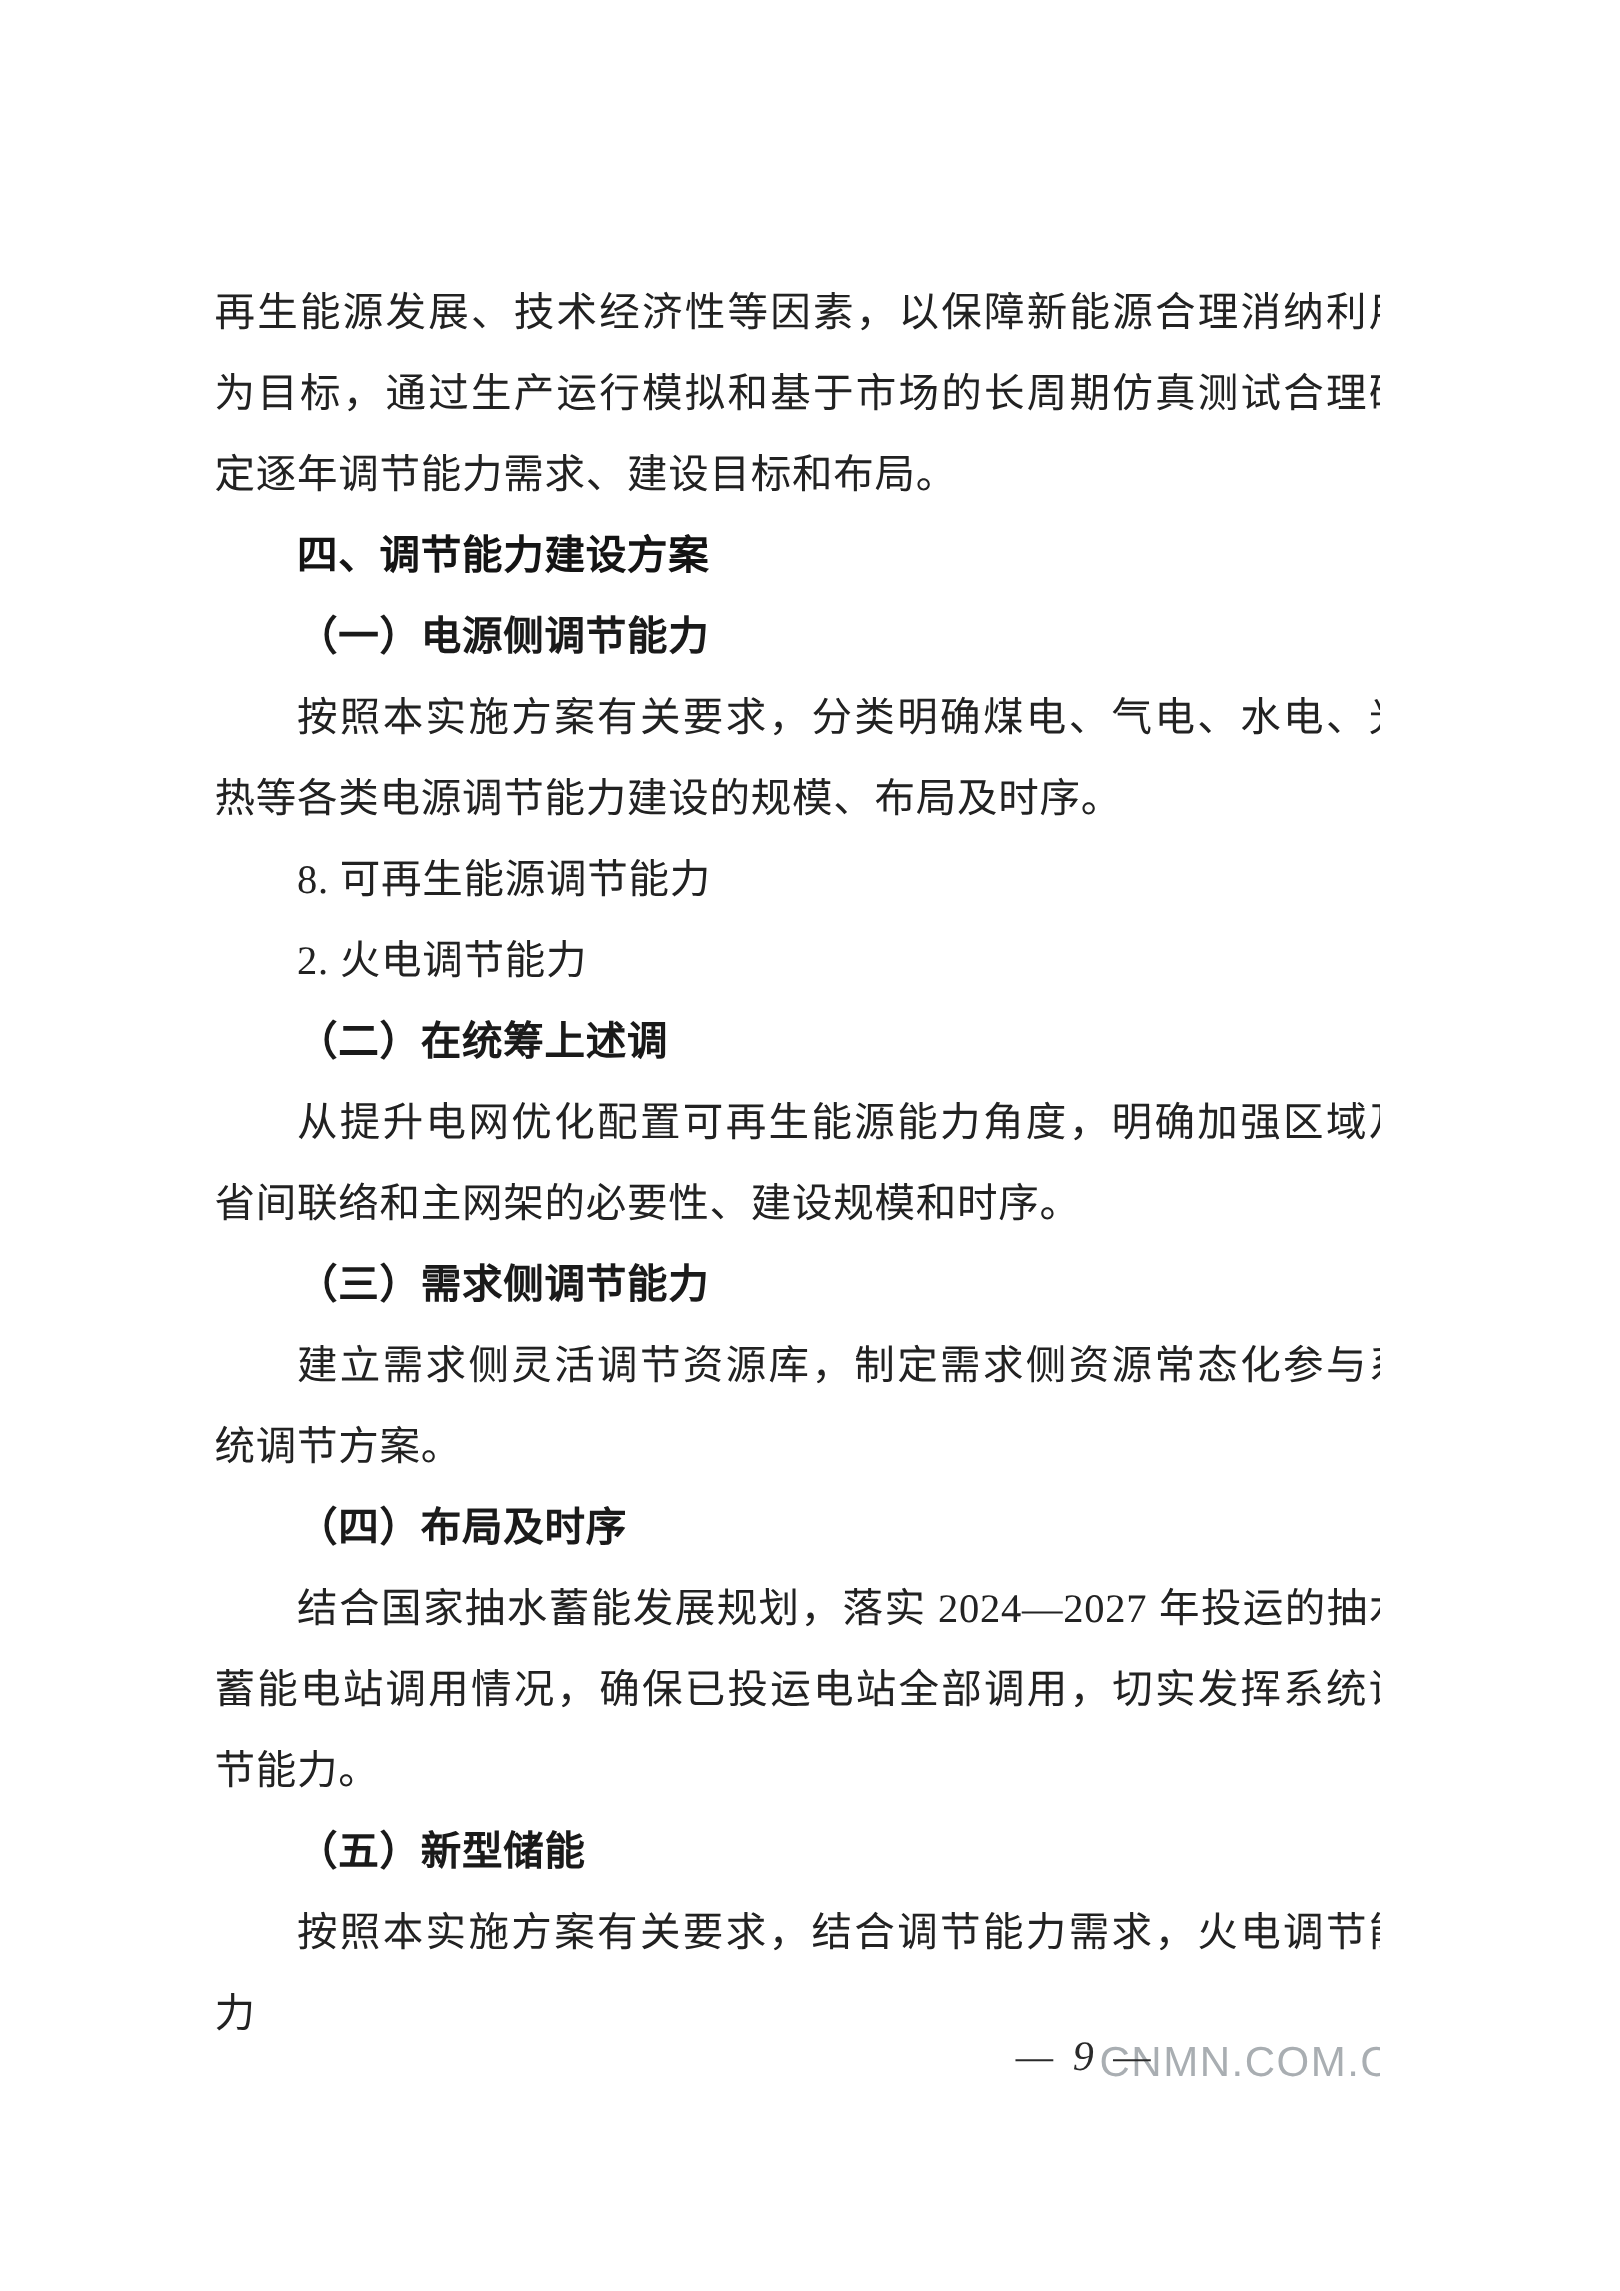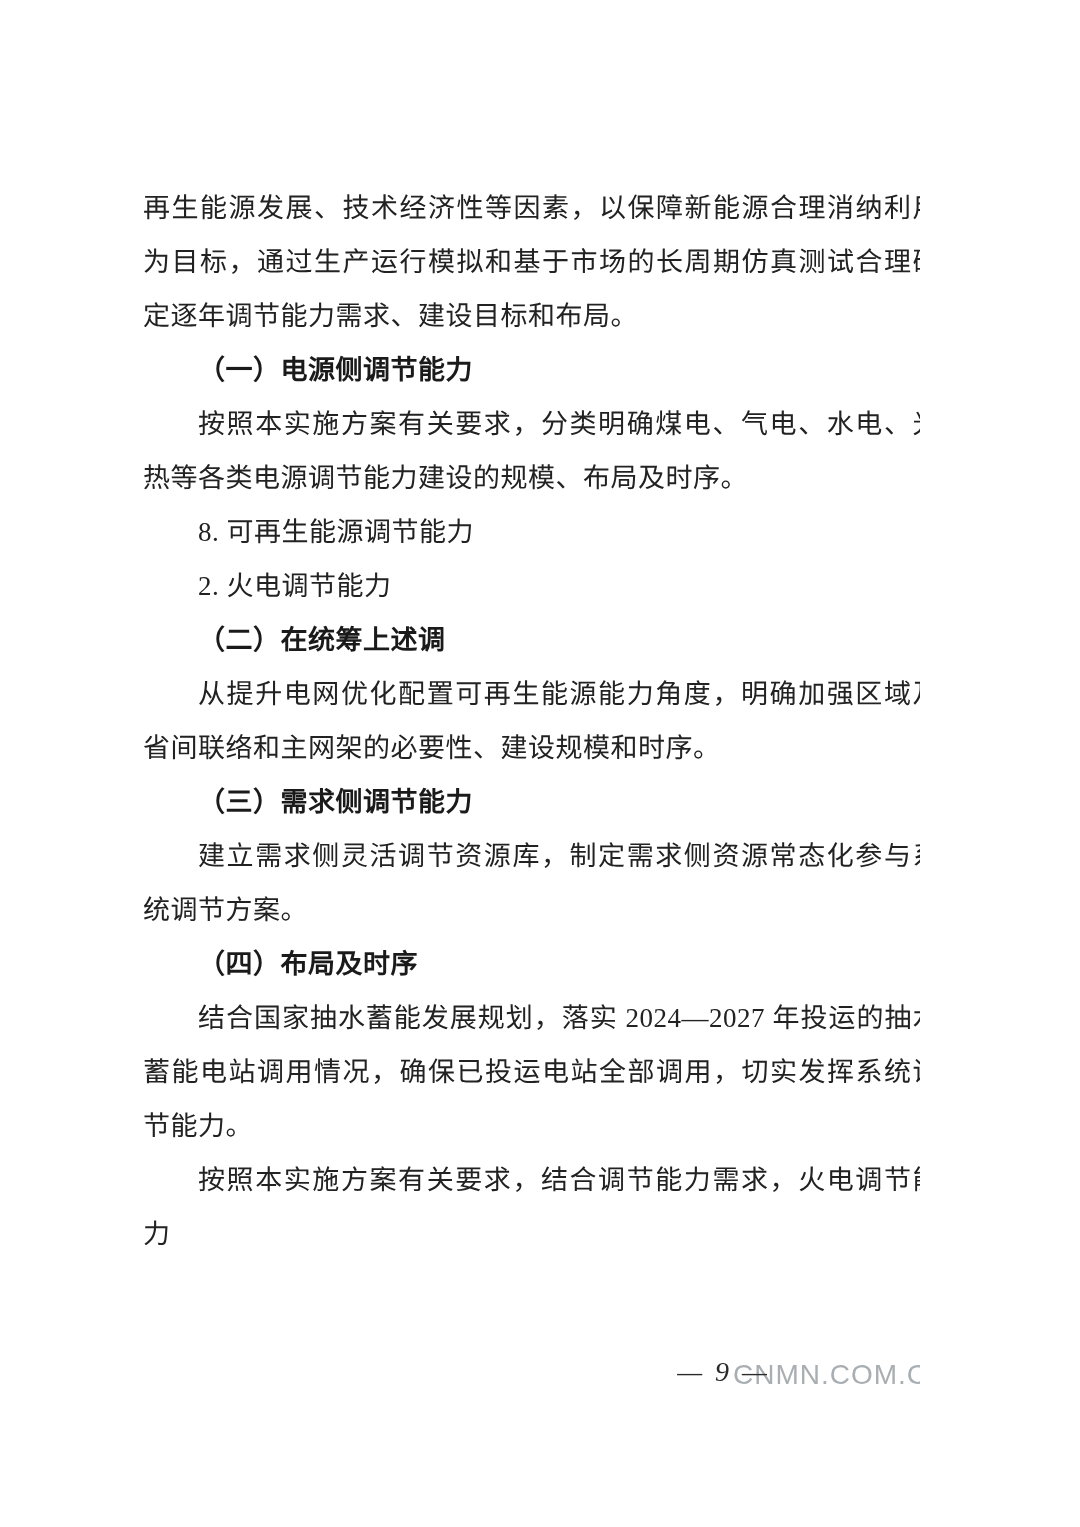--- a/index.html
+++ b/index.html
@@ -73,29 +73,31 @@
     z-index: 2;
   }
 </style>
 </head>
 <body>
 
 <div class="page">
 
   <div class="content">
     <p>再生能源发展、技术经济性等因素，以保障新能源合理消纳利用为目标，通过生产运行模拟和基于市场的长周期仿真测试合理确定逐年调节能力需求、建设目标和布局。</p>
+    <p class="h1">四、调节能力建设方案</p>
     <p class="h2">（一）电源侧调节能力</p>
     <p class="indent">按照本实施方案有关要求，分类明确煤电、气电、水电、光热等各类电源调节能力建设的规模、布局及时序。</p>
     <p class="num">8. 可再生能源调节能力</p>
     <p class="num">2. 火电调节能力</p>
     <p class="h2">（二）在统筹上述调</p>
     <p class="indent">从提升电网优化配置可再生能源能力角度，明确加强区域及省间联络和主网架的必要性、建设规模和时序。</p>
     <p class="h2">（三）需求侧调节能力</p>
     <p class="indent">建立需求侧灵活调节资源库，制定需求侧资源常态化参与系统调节方案。</p>
     <p class="h2">（四）布局及时序</p>
     <p class="indent">结合国家抽水蓄能发展规划，落实 2024—2027 年投运的抽水蓄能电站调用情况，确保已投运电站全部调用，切实发挥系统调节能力。</p>
+    <p class="h2">（五）新型储能</p>
     <p class="indent">按照本实施方案有关要求，结合调节能力需求，火电调节能力</p>
   </div>
 
   <div class="watermark">CNMN.COM.CN</div>
   <div class="page-number">— 9 —</div>
 
 </div>
 
 </body></html>

